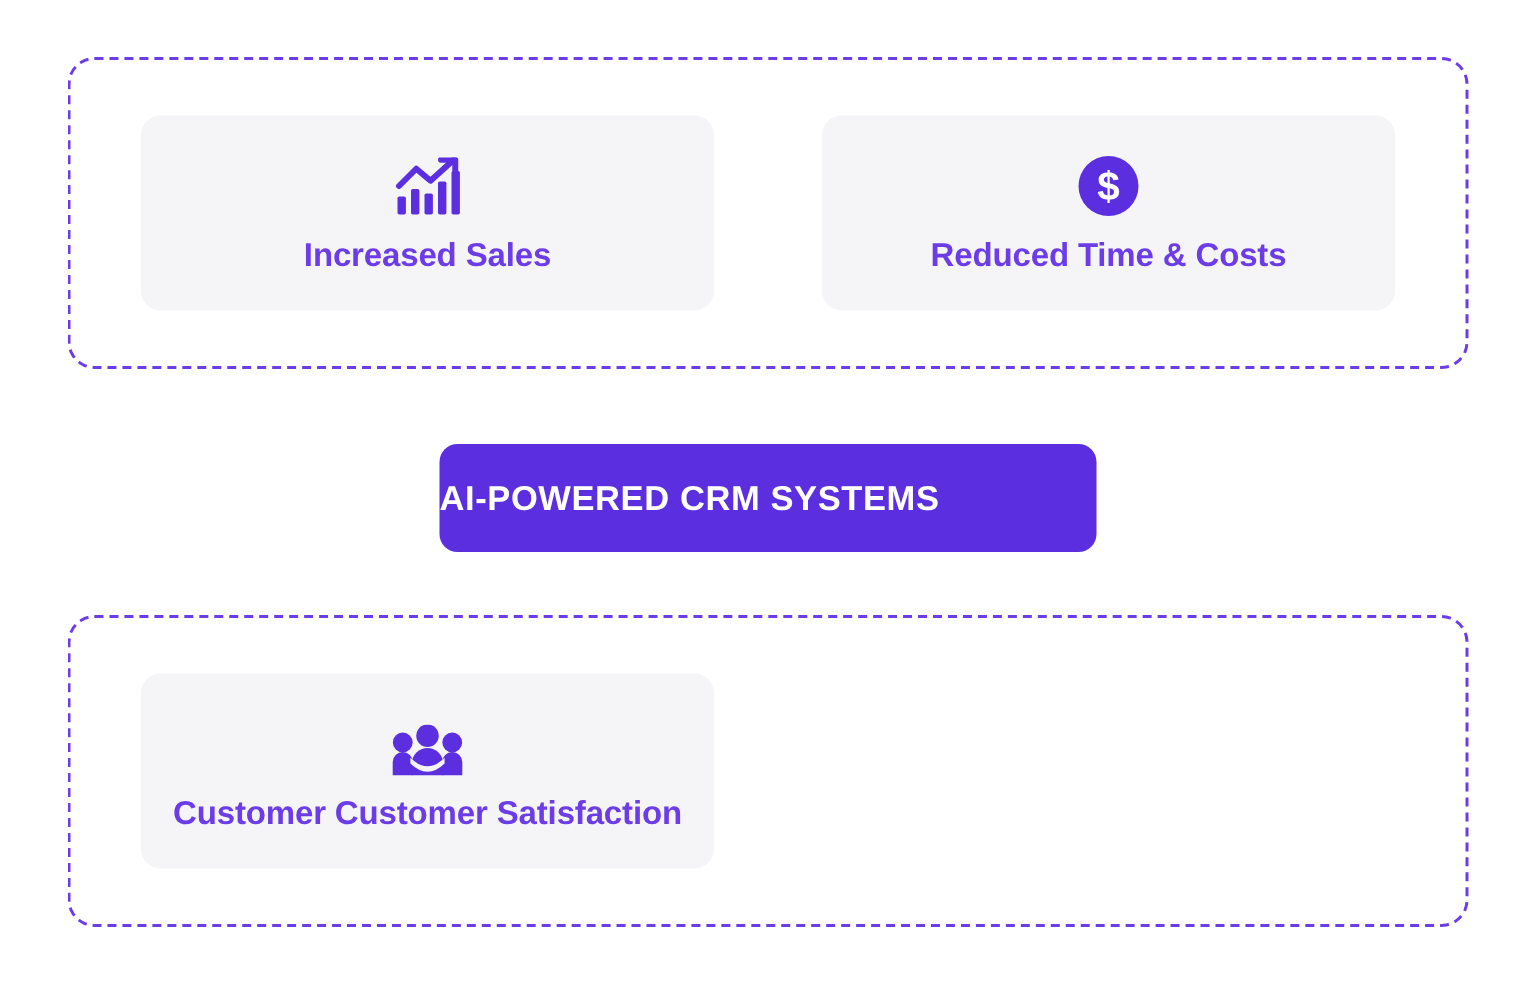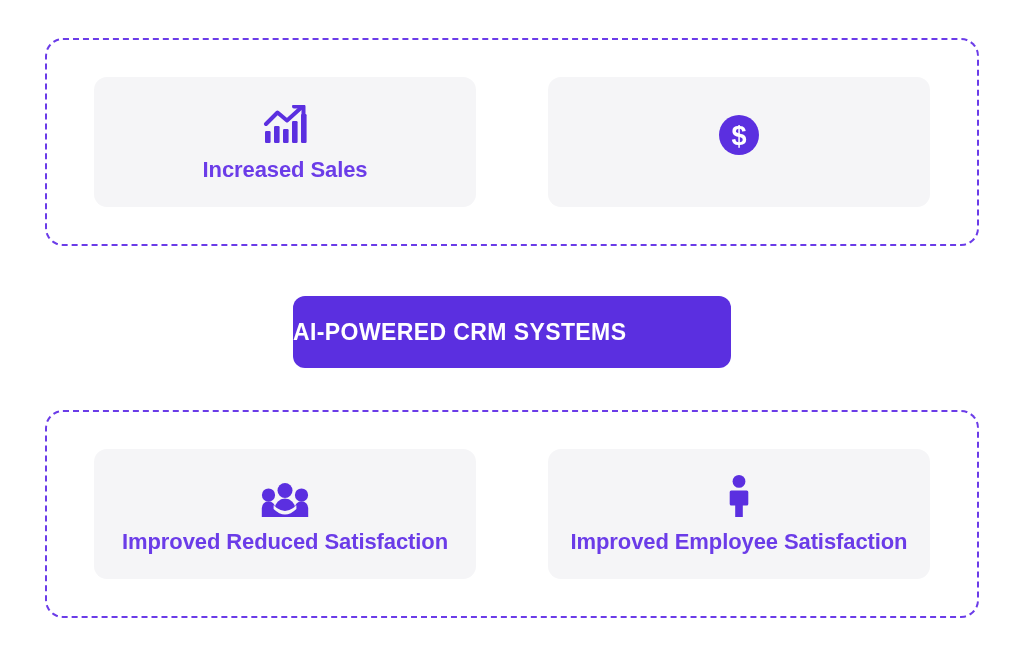--- a/index.html
+++ b/index.html
@@ -122,20 +122,21 @@
       <div class="card-label">Increased Sales</div>
     </div>
 
     <div class="card">
       <div class="card-icon">
         <svg width="42" height="42" viewBox="0 0 42 42" aria-hidden="true">
           <circle cx="21" cy="21" r="20" fill="#5b2fe0"></circle>
           <text x="21" y="30.5" text-anchor="middle" font-family="Liberation Sans, sans-serif" font-size="27" font-weight="bold" fill="#ffffff">$</text>
         </svg>
       </div>
+      <div class="card-label">Reduced Time &amp; Costs</div>
     </div>
 
   </div>
 
   <div class="center-pill">
     <span class="center-pill-label">AI-POWERED CRM SYSTEMS</span>
   </div>
 
   <div class="group group-bottom">
 
@@ -146,30 +147,19 @@
             <circle cx="24" cy="7.5" r="7.5"></circle>
             <circle cx="7.5" cy="12" r="6.6"></circle>
             <circle cx="40.5" cy="12" r="6.6"></circle>
             <path d="M0.8 34 V25 a6.7 6.7 0 0 1 6.7-6.7 h0 a6.7 6.7 0 0 1 6.7 6.7 V34 Z"></path>
             <path d="M33.8 34 V25 a6.7 6.7 0 0 1 6.7-6.7 h0 a6.7 6.7 0 0 1 6.7 6.7 V34 Z"></path>
             <path d="M13.6 34 V26 a10.4 10.4 0 0 1 20.8 0 V34 Z"></path>
             <path d="M12.6 22.2 Q24 33.6 35.4 22.2 L35.4 26 Q24 37 12.6 26 Z" fill="#f5f5f7"></path>
           </g>
         </svg>
       </div>
-      <div class="card-label">Improved Reduced Satisfaction</div>
+      <div class="card-label">Customer Customer Satisfaction</div>
     </div>
 
-    <div class="card">
-      <div class="card-icon">
-        <svg width="24" height="42" viewBox="0 0 24 42" aria-hidden="true">
-          <g fill="#5b2fe0">
-            <circle cx="12" cy="6.4" r="6.4"></circle>
-            <path d="M4.3 15.5 h15.4 a1.6 1.6 0 0 1 1.6 1.6 V29 a1.6 1.6 0 0 1 -1.6 1.6 h-3.9 V42 h-7.6 V30.6 H4.3 A1.6 1.6 0 0 1 2.7 29 V17.1 A1.6 1.6 0 0 1 4.3 15.5 Z"></path>
-          </g>
-        </svg>
-      </div>
-      <div class="card-label">Improved Employee Satisfaction</div>
-    </div>
 
   </div>
 
 </div>
 
 </body></html>

